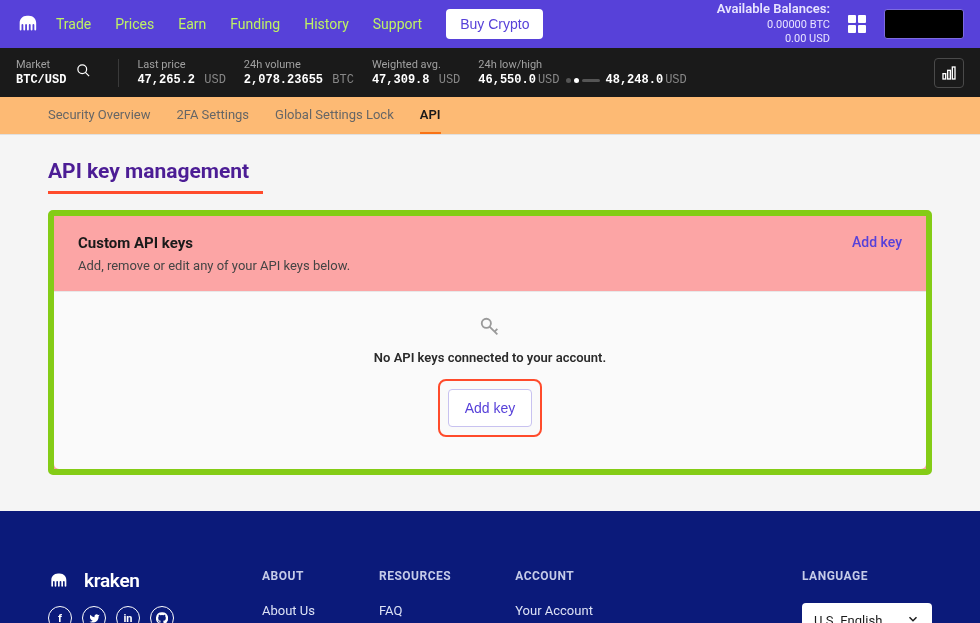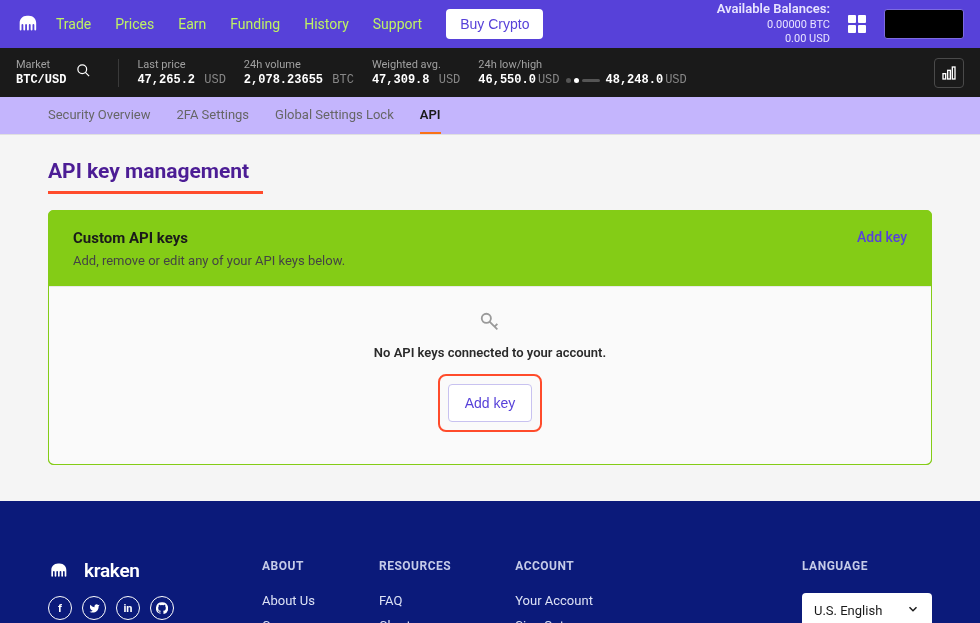--- a/index.html
+++ b/index.html
@@ -20,27 +20,27 @@
     .marketbar { background:#1a1a1a; height:49px; display:flex; align-items:center; padding:0 16px; color:#fff; font-size:11px; }
     .mb-cell { display:flex; flex-direction:column; gap:2px; }
     .mb-cell .lbl { color:#a0a0a0; font-size:11px; }
     .mb-cell .val { font-family:"Courier New",monospace; font-size:12px; font-weight:600; }
     .mb-sep { width:1px; height:28px; background:#3a3a3a; margin:0 18px; }
     .search-ic { width:34px; text-align:center; font-size:15px; cursor:pointer; color:#fff; }
     .marketbar .chart-btn { margin-left:auto; width:30px; height:30px; border:1px solid #4a4a4a; border-radius:4px; display:flex; align-items:center; justify-content:center; cursor:pointer; }
     .range-dots { display:inline-flex; align-items:center; gap:3px; margin:0 6px; }
     .range-dots .d { width:5px; height:5px; border-radius:50%; }
     
-    .subnav { background:#c4b5fd; border-bottom:1px solid #e0e0e0; padding:10px 48px 0; display:flex; gap:26px; font-size:13px; color:#666; }
+    .subnav { background:#fdba74; border-bottom:1px solid #e0e0e0; padding:10px 48px 0; display:flex; gap:26px; font-size:13px; color:#666; }
     .subnav .tab { padding-bottom:10px; cursor:pointer; }
     .subnav .tab.active { color:#1a1a1a; font-weight:600; border-bottom:2px solid #f97316; }
     
     .main { padding:24px 48px 36px; }
     .page-title { font-size:21px; font-weight:700; color:#4c1d95; padding-bottom:8px; border-bottom:3px solid #ff4b2b; display:inline-block; width:215px; }
-    .card { background:#84cc16; border:1px solid #84cc16; border-radius:5px; margin-top:16px; }
+    .card { background:#fca5a5; border:6px solid #84cc16; border-radius:5px; margin-top:16px; }
     .card-head { padding:18px 24px; display:flex; align-items:flex-start; }
     .card-head h3 { font-size:15px; font-weight:700; color:#1a1a1a; margin-bottom:6px; }
     .card-head p { font-size:13px; color:#444; }
     .link-add { margin-left:auto; color:#5741d9; font-size:14px; font-weight:500; cursor:pointer; }
     .card-body { border-top:1px solid #e8e8e8; background:#fafafa; border-radius:0 0 5px 5px; padding:24px 0 32px; text-align:center; }
     .key-icon { color:#9a9a9a; margin-bottom:8px; display:inline-block; }
     .empty-txt { font-size:13px; font-weight:600; color:#2a2a2a; margin-bottom:14px; }
     .addkey-wrap { display:inline-block; border:2px solid #ff4b2b; border-radius:8px; padding:8px; }
     .btn-addkey { background:#fff; border:1px solid #c8c2f0; color:#5741d9; font-size:14px; padding:10px 16px; border-radius:4px; cursor:pointer; }
     

